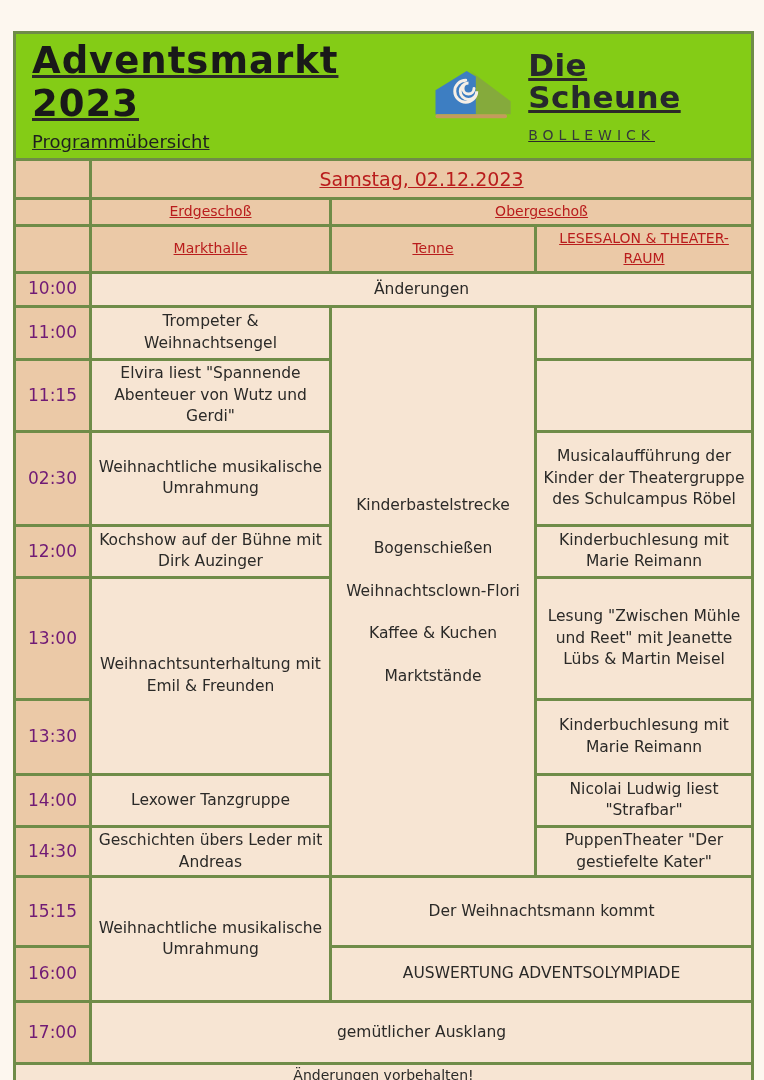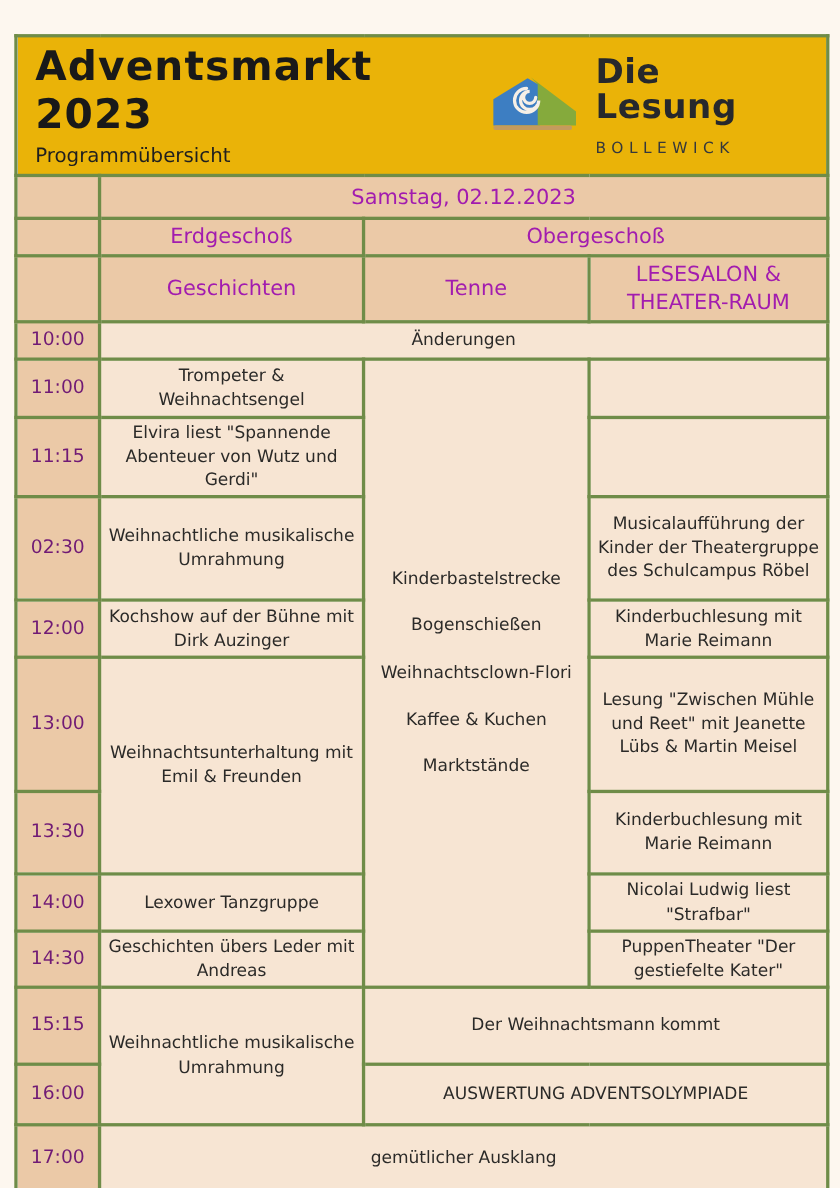--- a/index.html
+++ b/index.html
@@ -2,27 +2,27 @@
 <html lang="de"><head>
 <meta charset="utf-8">
 <style>
   html,body{margin:0;padding:0;background:#fdf7ef;font-family:"DejaVu Sans",sans-serif;}
   .page{width:764px;height:1080px;box-sizing:border-box;padding:31px 13px 0 13px;background:#fdf7ef;}
   table{border-collapse:collapse;table-layout:fixed;width:738px;}
   td{border:3px solid #6f8c48;vertical-align:middle;text-align:center;
      padding:2px 6px;color:#2b2a28;font-size:15.5px;line-height:1.4;overflow:hidden;}
   .light{background:#f7e5d3;}
   .dark{background:#ebc9a7;}
-  .green{color:#a21caf;}
+  .green{color:#b91c1c;text-decoration:underline;}
   .time{background:#ebc9a7;color:#701a75;font-size:17px;}
-  .venue{font-size:19px;}
+  .venue{font-size:14px;}
   .samstag{font-size:19px;}
   .footer-cell{font-size:14px;padding:1px 4px;}
   
-  .title-cell{background:#eab308;padding:6px 16px 4px 16px;}
+  .title-cell{background:#84cc16;padding:6px 16px 4px 16px;text-decoration:underline;}
   .title-wrap{display:flex;justify-content:space-between;align-items:center;}
   .title-left{text-align:left;}
   .main-title{font-size:37px;font-weight:bold;color:#191919;letter-spacing:1px;line-height:1.15;}
   .subtitle{font-size:18px;color:#1f1f1f;margin-top:4px;}
   .logo{display:flex;align-items:center;gap:10px;padding-right:6px;}
   .logo-text{text-align:left;}
   .logo-name{font-size:31px;font-weight:bold;color:#26282c;line-height:1.05;letter-spacing:0.5px;}
   .logo-sub{font-size:14px;color:#35383c;letter-spacing:5px;margin-top:12px;}
   
   .tenne-block div{margin:21px 0;}
@@ -57,42 +57,42 @@
         <div class="logo">
           <span>
             <svg width="88" height="58" viewBox="0 0 96 60">
               <polygon points="6,52 6,26 40,5 52,12 52,52" fill="#3d7ec2"></polygon>
               <polygon points="50,52 50,11 43,4 88,38 88,52" fill="#85aa3c"></polygon>
               <rect x="6" y="52" width="78" height="4.5" rx="2" fill="#c49b5e"></rect>
               <path d="M 39 15 a 12 12 0 1 0 12 12 a 9 9 0 1 1 -9 -9 a 6 6 0 1 0 6 6" fill="none" stroke="#f6efe6" stroke-width="3.2" stroke-linecap="round"></path>
             </svg>
           </span>
           <div class="logo-text">
-            <div class="logo-name">Die Lesung</div>
+            <div class="logo-name">Die Scheune</div>
             <div class="logo-sub">BOLLEWICK</div>
           </div>
         </div>
       </div>
     </td>
   </tr>
 
   <tr class="h-sams">
     <td class="dark"></td>
     <td colspan="3" class="dark green samstag">Samstag, 02.12.2023</td>
   </tr>
 
   <tr class="h-floor">
     <td class="dark"></td>
     <td class="dark green venue">Erdgeschoß</td>
     <td colspan="2" class="dark green venue">Obergeschoß</td>
   </tr>
 
   <tr class="h-venue">
     <td class="dark"></td>
-    <td class="dark green venue">Geschichten</td>
+    <td class="dark green venue">Markthalle</td>
     <td class="dark green venue">Tenne</td>
     <td class="dark green venue">LESESALON &amp; THEATER-RAUM</td>
   </tr>
 
   <tr class="h-1000">
     <td class="time">10:00</td>
     <td colspan="3" class="light">Änderungen</td>
   </tr>
 
   <tr class="h-1100">

